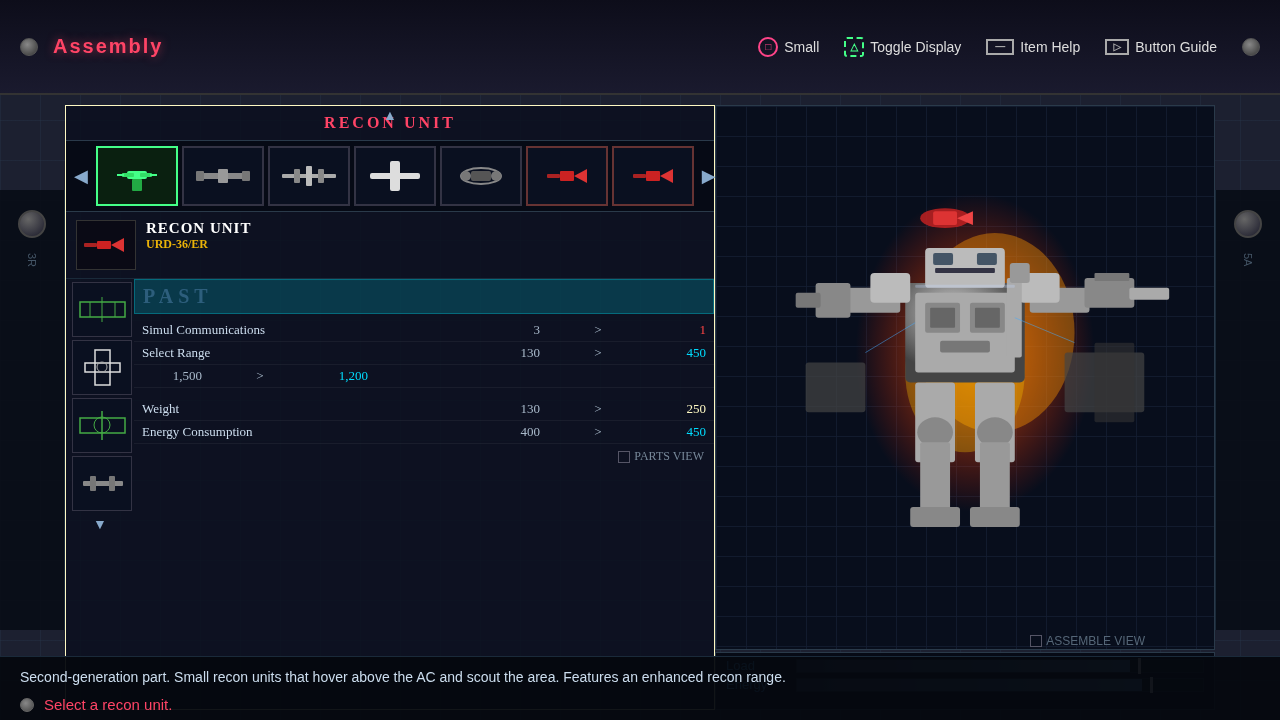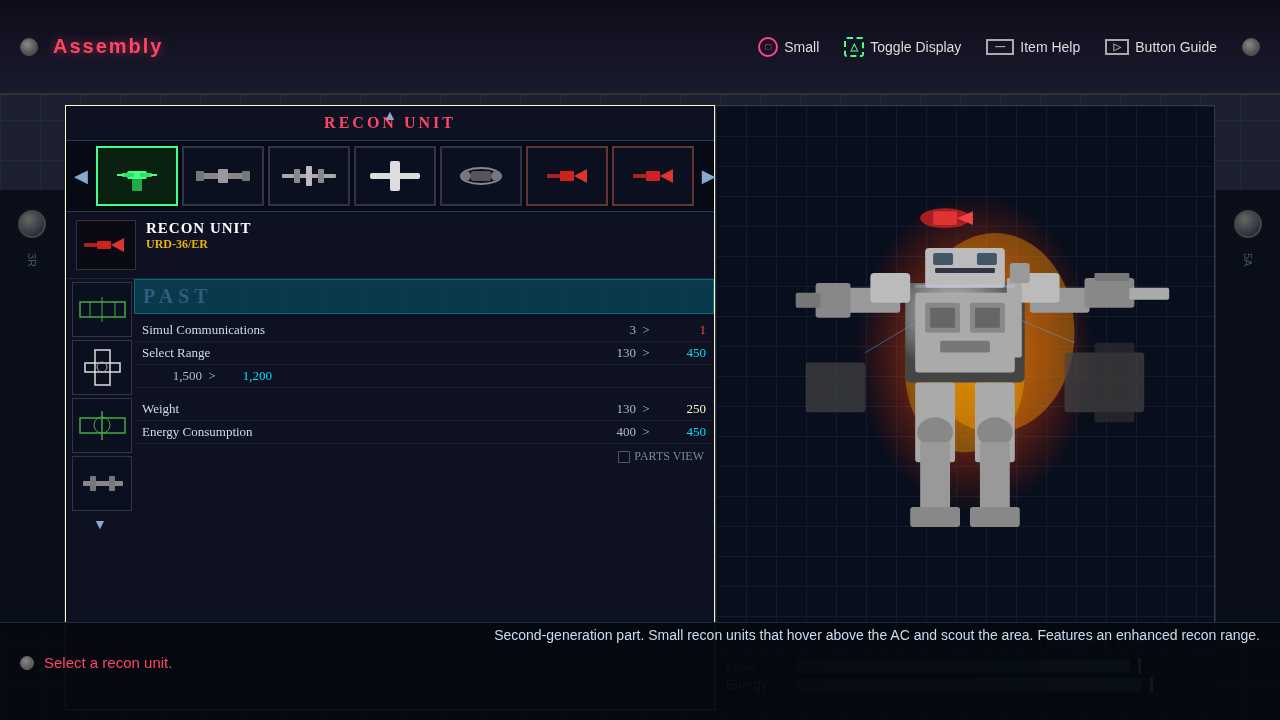--- a/index.html
+++ b/index.html
@@ -275,20 +275,21 @@
       display: flex;
       align-items: center;
       padding: 0 8px;
     }
 
     .stat-row {
       display: flex;
       align-items: flex-start;
       padding: 3px 8px;
       border-bottom: 1px solid rgba(255,255,255,0.05);
+      gap: 48px;
     }
 
     .stat-label {
       color: #ccddee;
       font-size: 13px;
       flex: 1;
     }
 
     .stat-old {
       color: #aabbcc;
@@ -425,25 +426,24 @@
       width: 3px;
       background: white;
     }
 
     
     .bottom-area {
       position: absolute;
       bottom: 0;
       left: 0;
       right: 0;
-      height: 98px;
+      height: 64px;
       background: rgba(5,8,15,0.95);
       border-top: 1px solid #1a2a3a;
-      padding: 2px 20px;
-      text-align: right;
+      padding: 10px 20px;
     }
 
     .description-text {
       color: #ccddee;
       font-size: 14px;
       line-height: 1.5;
       margin-bottom: 8px;
     }
 
     .select-prompt {

